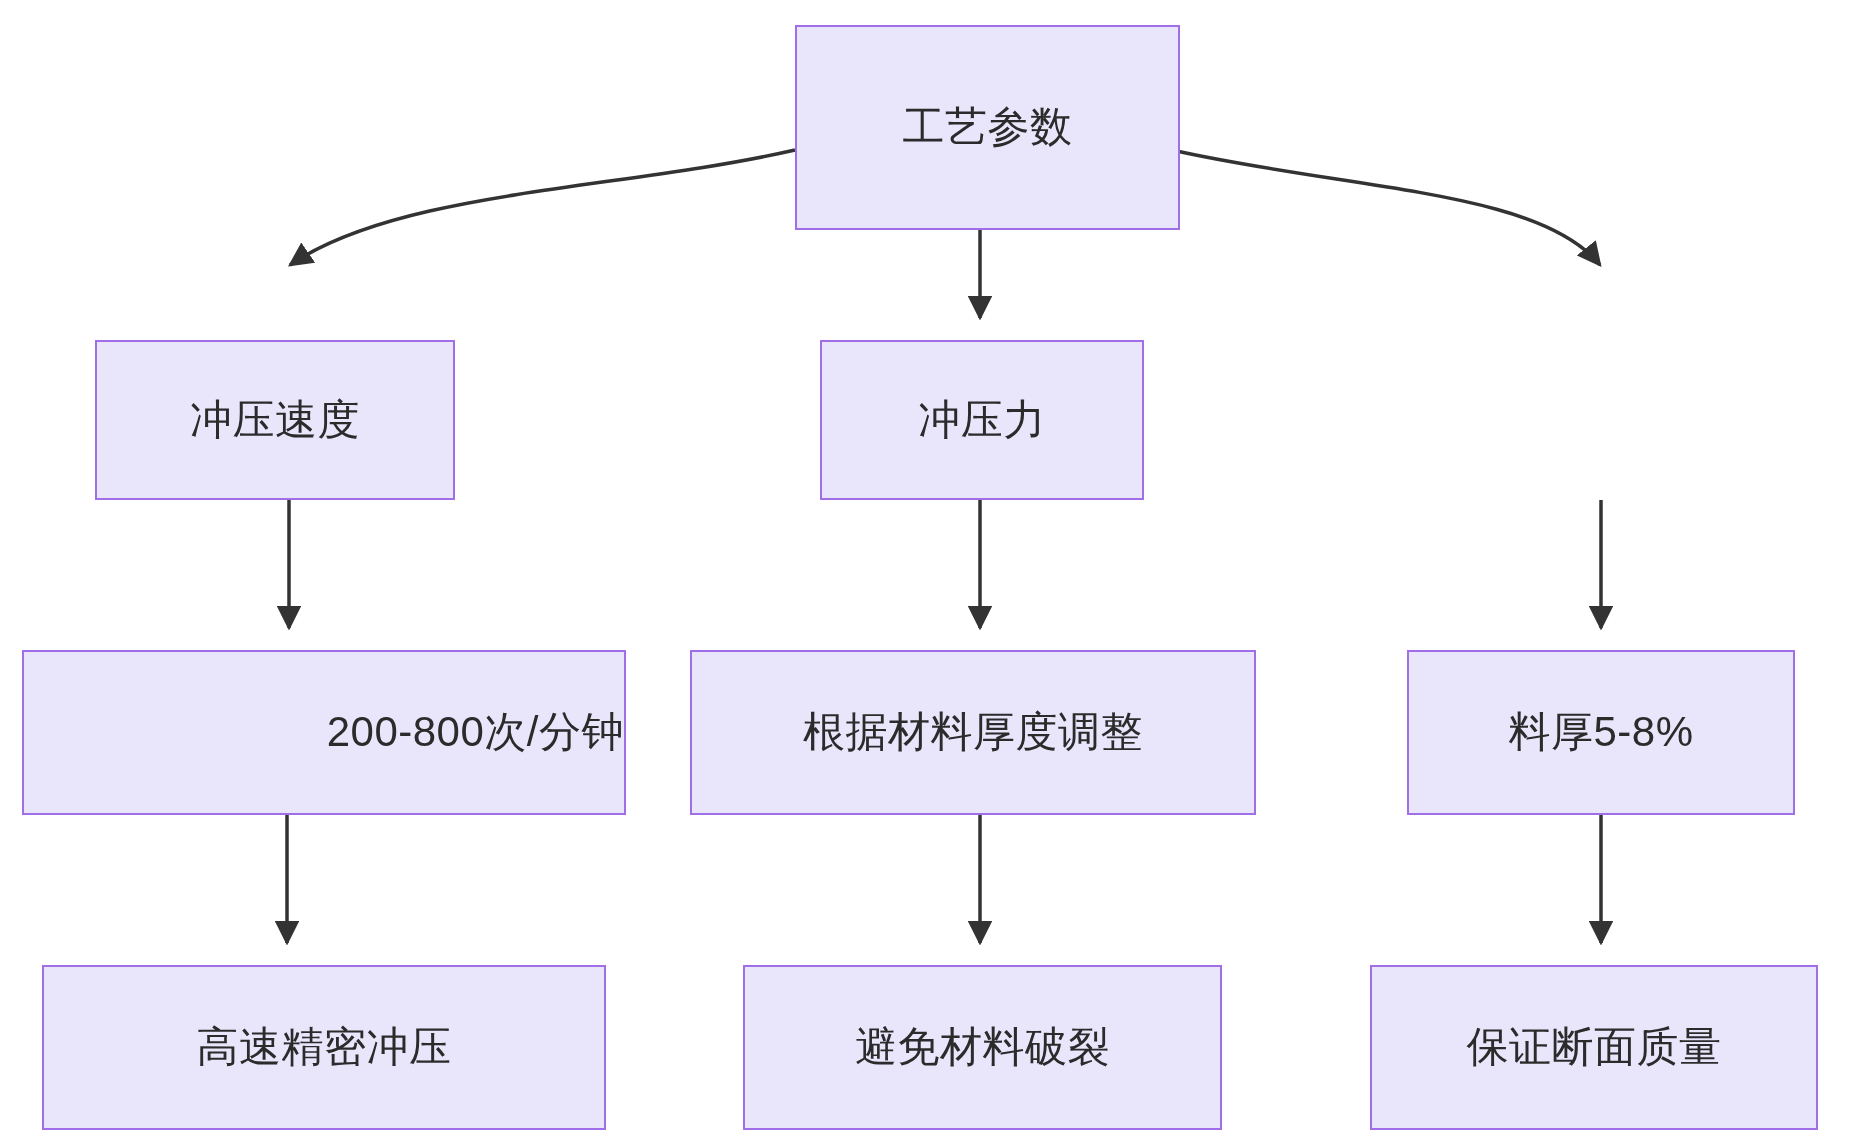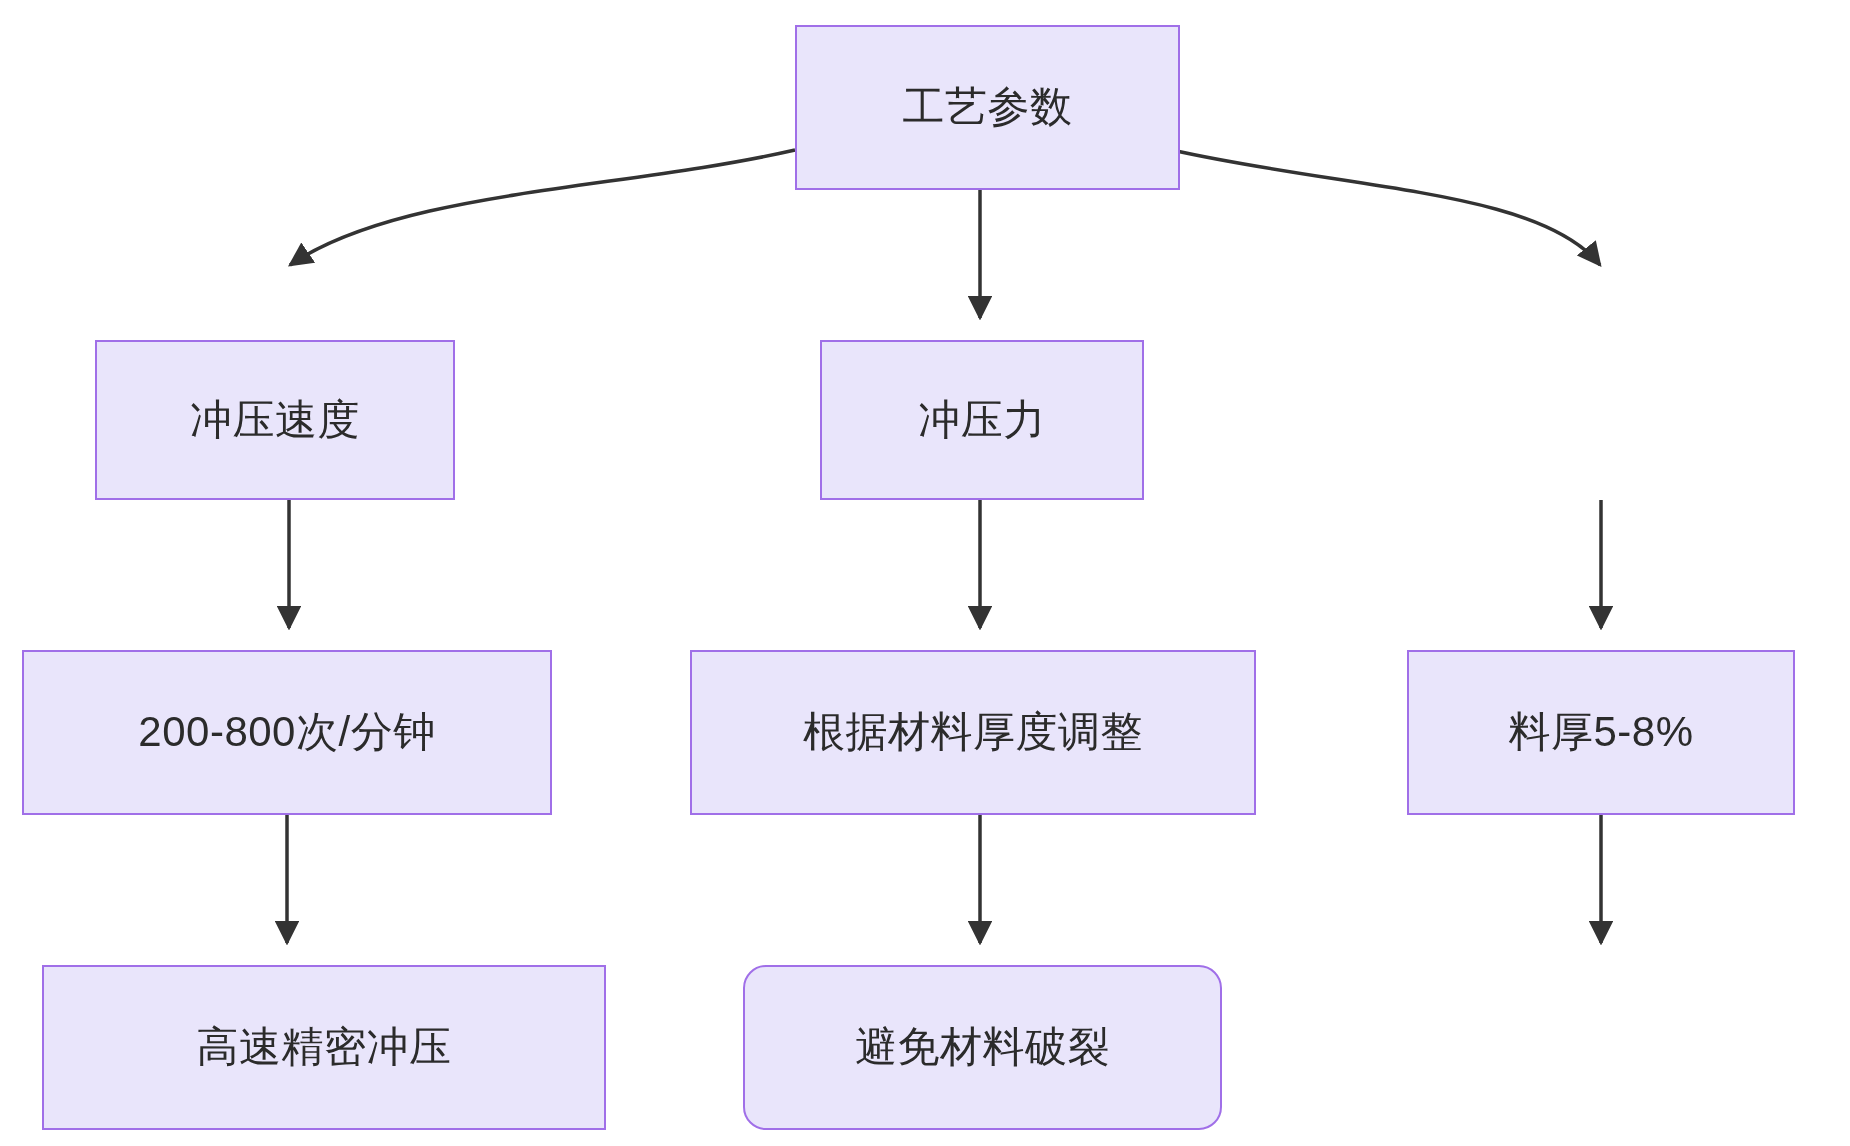--- a/index.html
+++ b/index.html
@@ -69,47 +69,50 @@
 
     <path d="M 1601 500 L 1601 628" fill="none" stroke="#333333" stroke-width="3.5" marker-end="url(#arrow)"></path>
 
     <path d="M 287 815 L 287 943" fill="none" stroke="#333333" stroke-width="3.5" marker-end="url(#arrow)"></path>
 
     <path d="M 980 815 L 980 943" fill="none" stroke="#333333" stroke-width="3.5" marker-end="url(#arrow)"></path>
 
     <path d="M 1601 815 L 1601 943" fill="none" stroke="#333333" stroke-width="3.5" marker-end="url(#arrow)"></path>
   </svg>
 
-  <div class="node" style="left:795px; top:25px; width:385px; height:165px;">
+  <div class="node" style="left:795px; top:25px; width:385px; height:205px;">
     <span class="node-label">工艺参数</span>
   </div>
 
   <div class="node" style="left:95px; top:340px; width:360px; height:160px;">
     <span class="node-label">冲压速度</span>
   </div>
 
   <div class="node" style="left:812px; top:340px; width:324px; height:160px;margin-left:8px;">
     <span class="node-label">冲压力</span>
   </div>
 
 
-  <div class="node" style="left:22px; top:650px; width:530px; height:165px;">
+  <div class="node" style="left:22px; top:650px; width:604px; height:165px;justify-content:flex-end;">
     <span class="node-label">200-800次/分钟</span>
   </div>
 
   <div class="node" style="left:690px; top:650px; width:566px; height:165px;">
     <span class="node-label">根据材料厚度调整</span>
   </div>
 
   <div class="node" style="left:1407px; top:650px; width:388px; height:165px;">
     <span class="node-label">料厚5-8%</span>
   </div>
 
   <div class="node" style="left:42px; top:965px; width:564px; height:165px;">
     <span class="node-label">高速精密冲压</span>
   </div>
 
-  <div class="node" style="left:743px; top:965px; width:479px; height:165px;border-radius:23px;">
+  <div class="node" style="left:743px; top:965px; width:479px; height:165px;">
     <span class="node-label">避免材料破裂</span>
   </div>
 
+  <div class="node" style="left:1370px; top:965px; width:448px; height:165px;">
+    <span class="node-label">保证断面质量</span>
+  </div>
 
 </div>
 
 </body></html>

